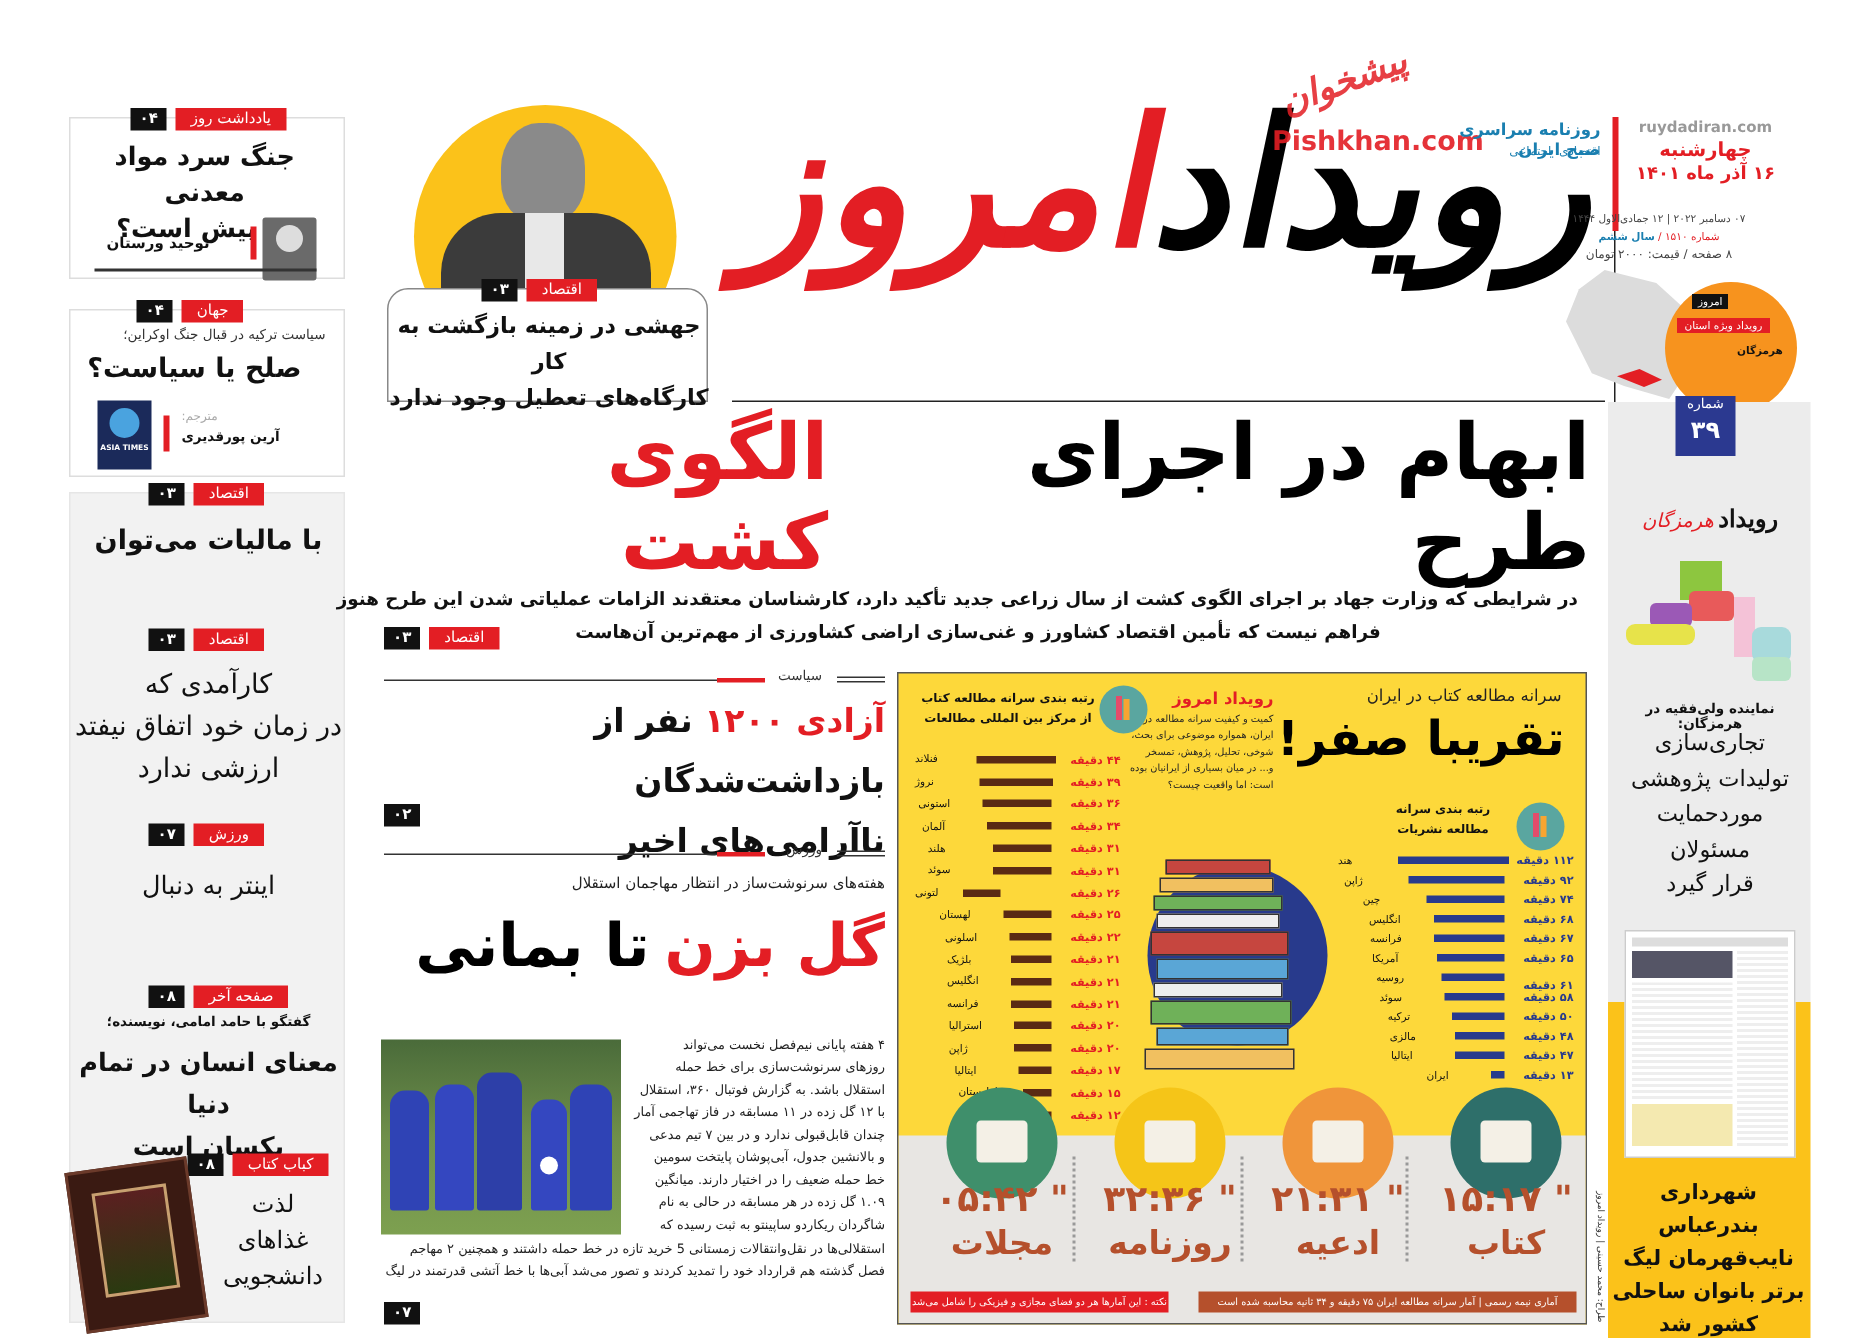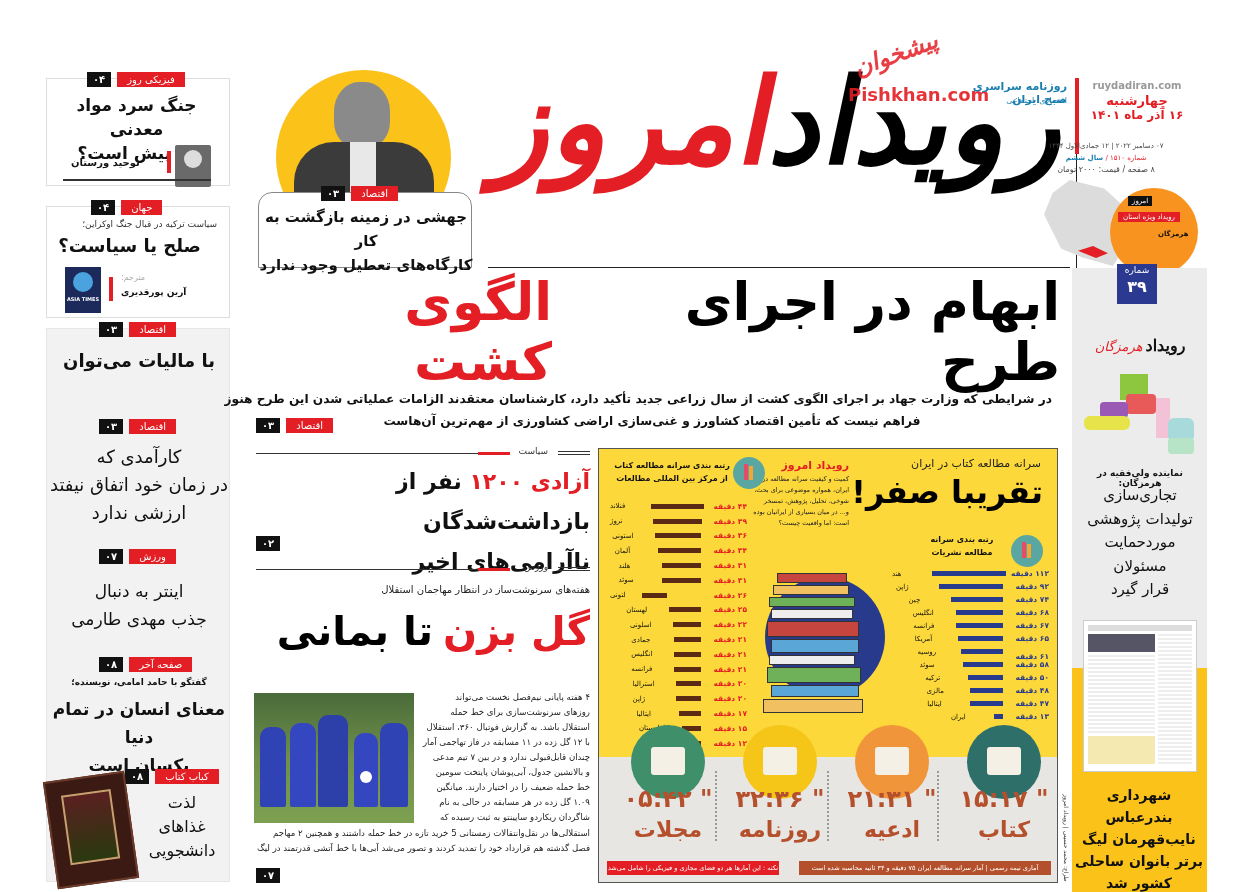--- a/index.html
+++ b/index.html
@@ -33,21 +33,21 @@
   .stat-val { position: absolute; font-size: 30px; font-weight: bold; color: #b5502c; text-align: center; direction: ltr; }
   .stat-lbl { position: absolute; font-size: 26px; font-weight: bold; color: #b5502c; text-align: center; }
 </style>
 </head>
 <body>
 
 <div class="abs left-col" style="top:70px;">
 
   <div class="abs lbox" style="left:0; top:8px; width:184px; height:108px;">
     <div class="abs tag" style="top:-7px; left:40px;">
-      <span class="lbl">فیزیکی روز</span>
+      <span class="lbl">یادداشت روز</span>
       <span class="num">۰۴</span>
     </div>
     <div class="abs h-bold" style="top:14px; right:10px; width:165px; font-size:17px; line-height:24px;">
       <div>جنگ سرد مواد معدنی</div>
       <div>در پیش است؟</div>
     </div>
     <div class="abs" style="left:128px; top:66px; width:36px; height:42px; background:#6a6a6a; border-radius:2px;">
       <div style="width:18px;height:18px;border-radius:50%;background:#ddd;margin:5px auto 0;"></div>
     </div>
     <div class="abs" style="left:120px; top:72px; width:4px; height:22px; background:#e31e24;"></div>
@@ -90,21 +90,20 @@
       <div>در زمان خود اتفاق نیفتد</div>
       <div>ارزشی ندارد</div>
     </div>
 
     <div class="abs tag" style="top:220px; left:52px;">
       <span class="lbl">ورزش</span>
       <span class="num">۰۷</span>
     </div>
     <div class="abs h-bold" style="top:248px; left:0; width:184px; font-size:17px; line-height:28px; font-weight:normal;">
       <div>اینتر به دنبال</div>
-      <div>جذب مهدی طارمی</div>
     </div>
 
     <div class="abs tag" style="top:328px; left:52px;">
       <span class="lbl">صفحه آخر</span>
       <span class="num">۰۸</span>
     </div>
     <div class="abs" style="top:348px; left:0; width:184px; font-size:9px; text-align:center; font-weight:bold;">گفتگو با حامد امامی، نویسنده؛</div>
     <div class="abs h-bold" style="top:366px; left:0; width:184px; font-size:17px; line-height:28px;">
       <div>معنای انسان در تمام دنیا</div>
       <div>یکسان است</div>
@@ -356,21 +355,21 @@
         <span class="cty">لهستان</span>
       </div>
       <div class="bar-row" style="height: 14.8px;">
         <span class="val" style="color: rgb(227, 30, 36);">۲۲ دقیقه</span>
         <span class="bar" style="background: rgb(90, 42, 20); width: 28px;"></span>
         <span class="cty">اسلونی</span>
       </div>
       <div class="bar-row" style="height: 14.8px;">
         <span class="val" style="color: rgb(227, 30, 36);">۲۱ دقیقه</span>
         <span class="bar" style="background: rgb(90, 42, 20); width: 26.7273px;"></span>
-        <span class="cty">جمادی</span>
+        <span class="cty">بلژیک</span>
       </div>
       <div class="bar-row" style="height: 14.8px;">
         <span class="val" style="color: rgb(227, 30, 36);">۲۱ دقیقه</span>
         <span class="bar" style="background: rgb(90, 42, 20); width: 26.7273px;"></span>
         <span class="cty">انگلیس</span>
       </div>
       <div class="bar-row" style="height: 14.8px;">
         <span class="val" style="color: rgb(227, 30, 36);">۲۱ دقیقه</span>
         <span class="bar" style="background: rgb(90, 42, 20); width: 26.7273px;"></span>
         <span class="cty">فرانسه</span>

